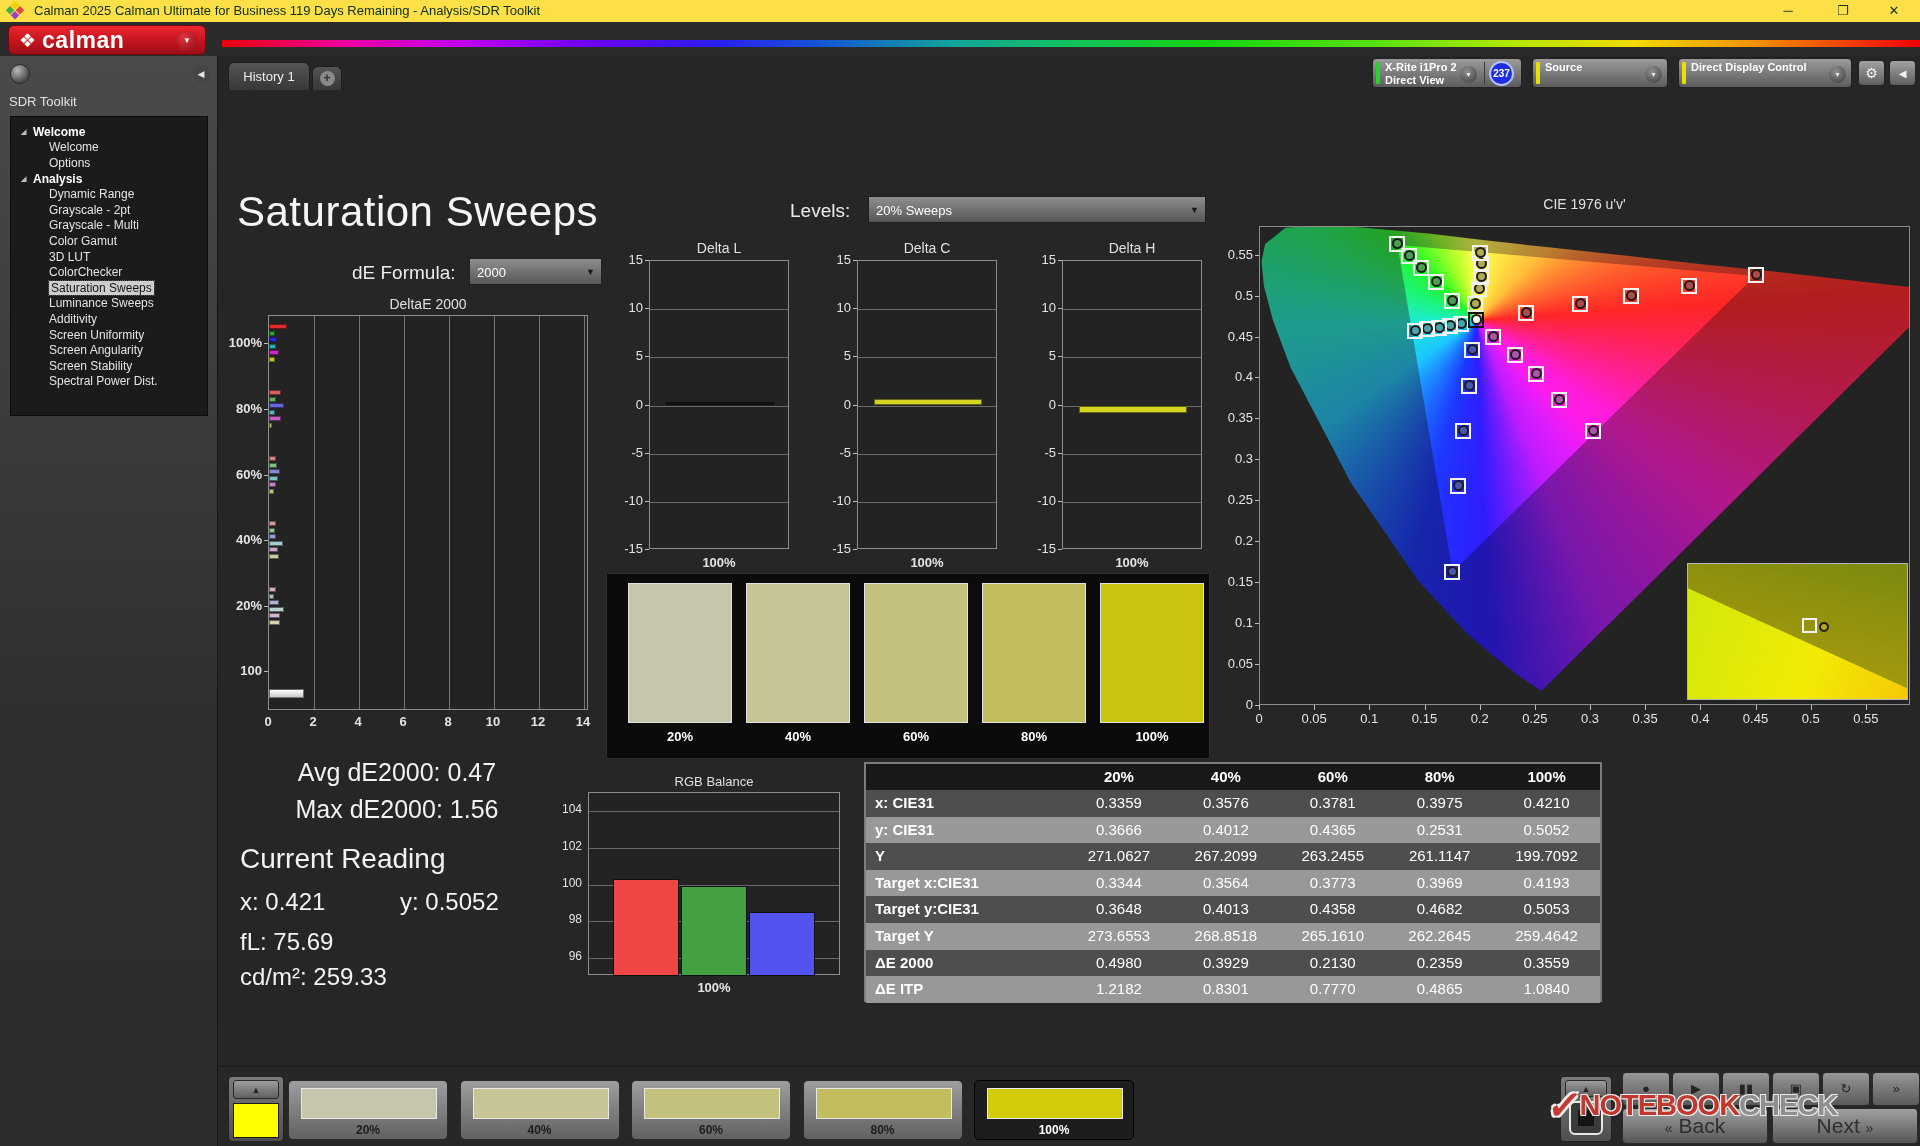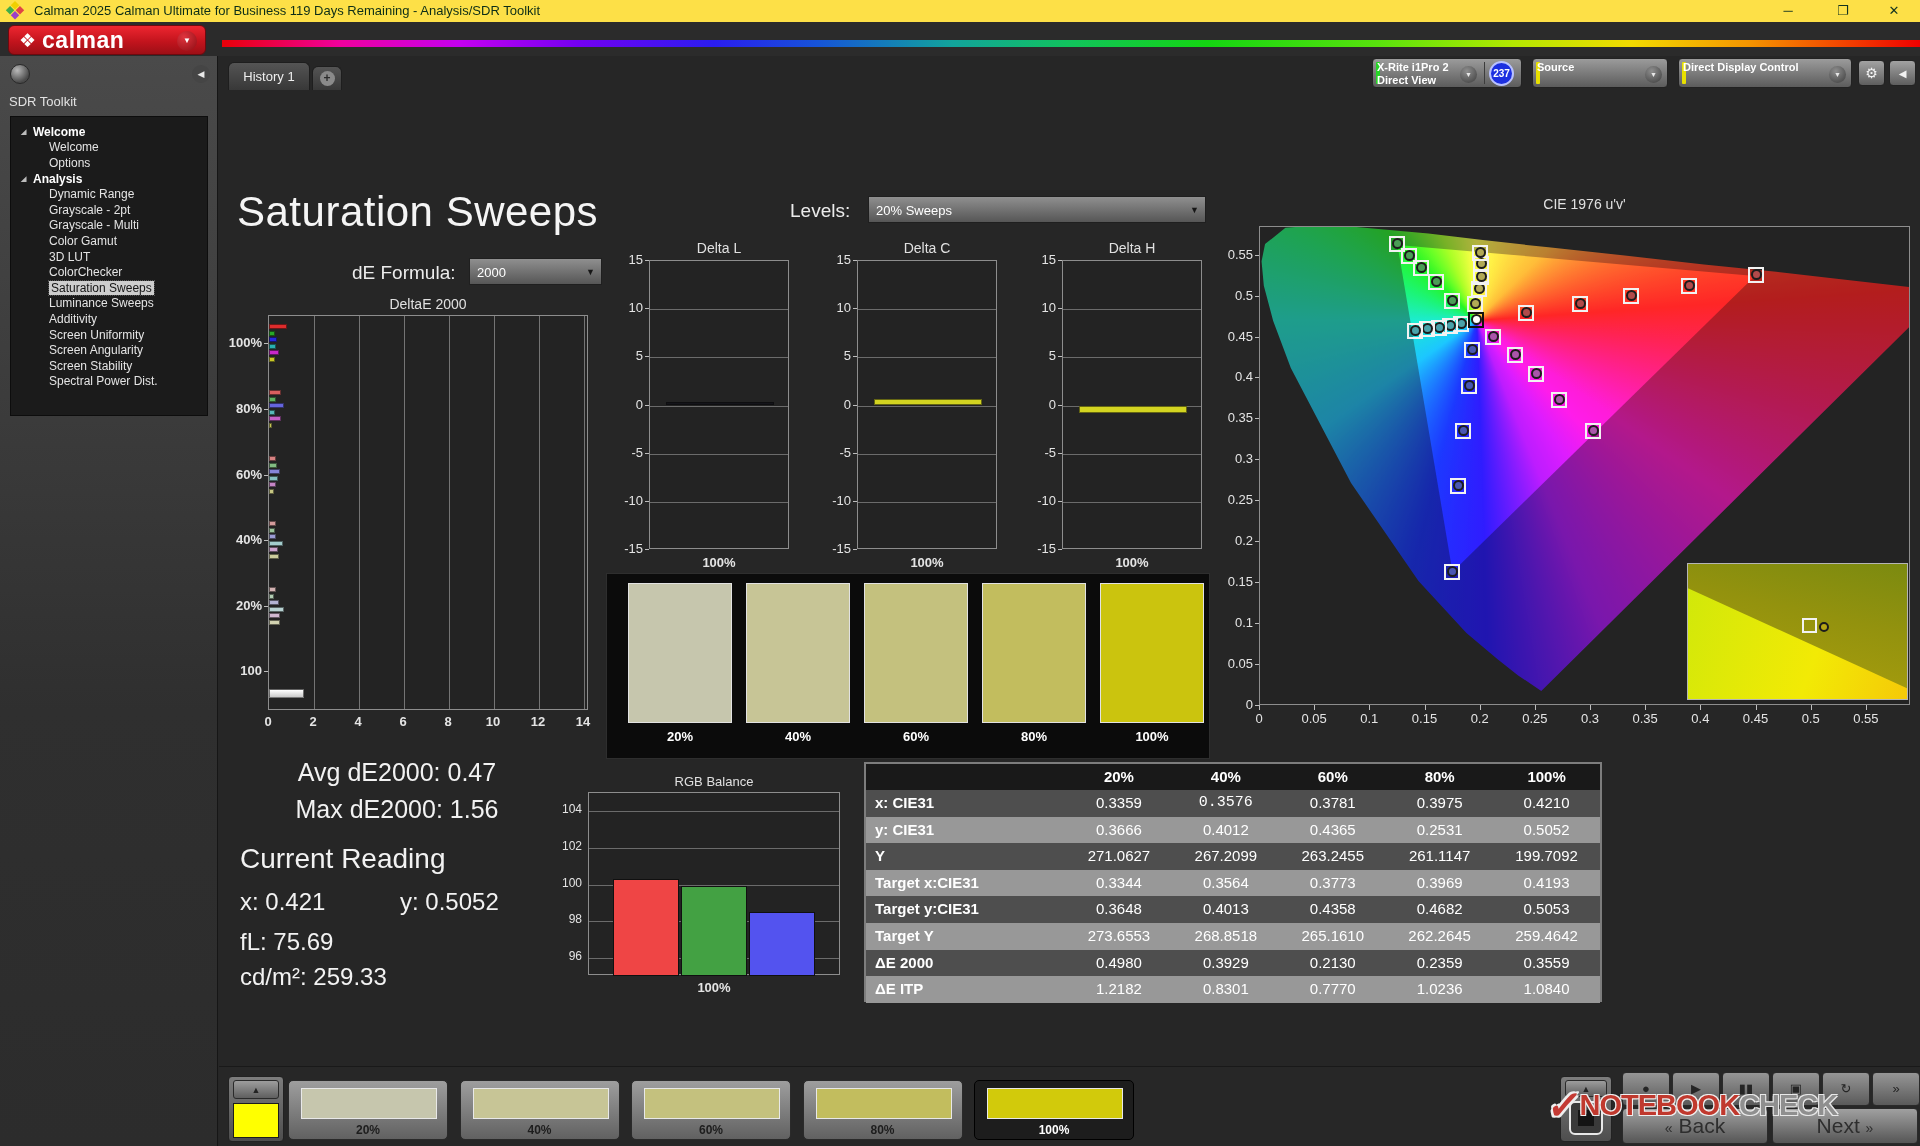--- a/index.html
+++ b/index.html
@@ -24,21 +24,21 @@
   .calman-drop { position:absolute; right:8px; top:5px; width:20px; height:20px; border-radius:50%;
       background:radial-gradient(circle at 35% 30%, #e0343e, #8e0d14); color:#fff; font-size:8px; text-align:center; line-height:20px; }
   .rainbow { position:absolute; left:222px; top:18px; right:0; height:7px;
       background:linear-gradient(to right,#e80008 0%,#f0009e 7%,#c400ef 14%,#7300f2 21%,#2a1df0 29%,#1653d8 35%,#12a49c 43%,#11c35c 50%,#14d512 58%,#58e20d 68%,#b3e800 76%,#f2da00 83%,#f59400 90%,#f23c00 96%,#ee0000 100%); }
 
   
   .tab { position:absolute; top:62px; height:28px; background:linear-gradient(180deg,#545454,#383838); border:1px solid #1e1e1e; border-bottom:none; border-radius:6px 6px 0 0; color:#efefef; font-size:13px; text-align:center; }
   .tab-plus-circle { display:inline-block; width:15px; height:15px; border-radius:50%; background:#8a8a8a; color:#2c2c2c; font-size:12px; line-height:15px; font-weight:bold; }
   .devbox { position:absolute; top:58px; height:30px; border-radius:4px; background:linear-gradient(180deg,#9b9b9b,#5c5c5c); border:1px solid #222; color:#fff; overflow:hidden; }
   .devstripe { position:absolute; left:3px; top:3px; bottom:3px; width:4px; border-radius:1px; }
-  .devtext { position:absolute; left:4px; top:2px; font-size:11px; font-weight:bold; line-height:13px; white-space:nowrap; }
+  .devtext { position:absolute; left:12px; top:2px; font-size:11px; font-weight:bold; line-height:13px; white-space:nowrap; }
   .devarrow { position:absolute; right:5px; top:7px; width:17px; height:17px; border-radius:50%; background:radial-gradient(circle at 40% 30%,#8e8e8e,#3c3c3c); color:#e8e8e8; font-size:7px; text-align:center; line-height:17px; }
   .devdivider { position:absolute; top:3px; bottom:3px; width:1px; background:#3c3c3c; }
   .badge { position:absolute; top:61px; width:25px; height:25px; border-radius:50%; background:#1c2fe0; border:2px solid #b9c2ff; color:#fff; font-size:10px; font-weight:bold; text-align:center; line-height:21px; }
   .sq-btn { position:absolute; top:60px; width:27px; height:26px; border-radius:4px; background:linear-gradient(180deg,#a2a2a2,#5e5e5e); border:1px solid #222; color:#f2f2f2; text-align:center; line-height:25px; font-size:14px; }
 
   
   .sidebar { position:absolute; left:0; top:56px; width:218px; bottom:0; background:linear-gradient(180deg,#4a4a4a,#2f2f2f 60%,#2c2c2c); border-right:1px solid #161616; }
   .sb-sphere { position:absolute; left:10px; top:8px; width:20px; height:20px; border-radius:50%; background:radial-gradient(circle at 35% 30%,#b9b9b9,#4a4a4a 70%); border:1px solid #2a2a2a; }
   .sb-collapse { position:absolute; right:7px; top:9px; width:18px; height:18px; border-radius:50%; background:#454545; color:#e8e8e8; font-size:9px; text-align:center; line-height:18px; }
   .sb-title { position:absolute; left:9px; top:38px; color:#e2e2e2; font-size:13px; }
@@ -504,21 +504,21 @@
         <div class="t-cell t-label" style="width: 200px; line-height: 26px; font-weight: bold;"></div>
         <div class="t-cell" style="width: 107.2px; line-height: 26px; font-weight: bold;">20%</div>
         <div class="t-cell" style="width: 107.2px; line-height: 26px; font-weight: bold;">40%</div>
         <div class="t-cell" style="width: 107.2px; line-height: 26px; font-weight: bold;">60%</div>
         <div class="t-cell" style="width: 107.2px; line-height: 26px; font-weight: bold;">80%</div>
         <div class="t-cell" style="width: 107.2px; line-height: 26px; font-weight: bold;">100%</div>
       </div>
       <div class="t-row" style="top: 26px; height: 26.6px; background: rgb(78, 78, 78);">
         <div class="t-cell t-label" style="width: 200px; line-height: 26.6px;">x: CIE31</div>
         <div class="t-cell" style="width: 107.2px; line-height: 26.6px;">0.3359</div>
-        <div class="t-cell" style="width: 107.2px; line-height: 26.6px; font-family: Liberation Mono, monospace;">0.3576</div>
+        <div class="t-cell" style="width: 107.2px; line-height: 26.6px;">0.3576</div>
         <div class="t-cell" style="width: 107.2px; line-height: 26.6px;">0.3781</div>
         <div class="t-cell" style="width: 107.2px; line-height: 26.6px;">0.3975</div>
         <div class="t-cell" style="width: 107.2px; line-height: 26.6px;">0.4210</div>
       </div>
       <div class="t-row" style="top: 52.6px; height: 26.6px; background: rgb(152, 152, 152);">
         <div class="t-cell t-label" style="width: 200px; line-height: 26.6px;">y: CIE31</div>
         <div class="t-cell" style="width: 107.2px; line-height: 26.6px;">0.3666</div>
         <div class="t-cell" style="width: 107.2px; line-height: 26.6px;">0.4012</div>
         <div class="t-cell" style="width: 107.2px; line-height: 26.6px;">0.4365</div>
         <div class="t-cell" style="width: 107.2px; line-height: 26.6px;">0.2531</div>
@@ -562,21 +562,21 @@
         <div class="t-cell" style="width: 107.2px; line-height: 26.6px;">0.3929</div>
         <div class="t-cell" style="width: 107.2px; line-height: 26.6px;">0.2130</div>
         <div class="t-cell" style="width: 107.2px; line-height: 26.6px;">0.2359</div>
         <div class="t-cell" style="width: 107.2px; line-height: 26.6px;">0.3559</div>
       </div>
       <div class="t-row" style="top: 212.2px; height: 26.6px; background: rgb(152, 152, 152);">
         <div class="t-cell t-label" style="width: 200px; line-height: 26.6px;">ΔE ITP</div>
         <div class="t-cell" style="width: 107.2px; line-height: 26.6px;">1.2182</div>
         <div class="t-cell" style="width: 107.2px; line-height: 26.6px;">0.8301</div>
         <div class="t-cell" style="width: 107.2px; line-height: 26.6px;">0.7770</div>
-        <div class="t-cell" style="width: 107.2px; line-height: 26.6px;">1.0236</div>
+        <div class="t-cell" style="width: 107.2px; line-height: 26.6px;">0.4865</div>
         <div class="t-cell" style="width: 107.2px; line-height: 26.6px;">1.0840</div>
       </div>
     </div>
 
   <div class="footer"></div>
   <div class="mini-panel" style="left:228px; top:1076px; width:56px; height:66px;">
     <div class="arrow-btn" style="left:4px; top:3px; width:46px; height:19px; line-height:18px;"><span>▲</span></div>
     <div style="position: absolute; left: 4px; top: 26px; width: 46px; height: 35px; border: 1px solid rgb(28, 28, 28); background: rgb(255, 255, 0);" id="footer-swatch"></div>
   </div>
   <div id="footer-swatches">

